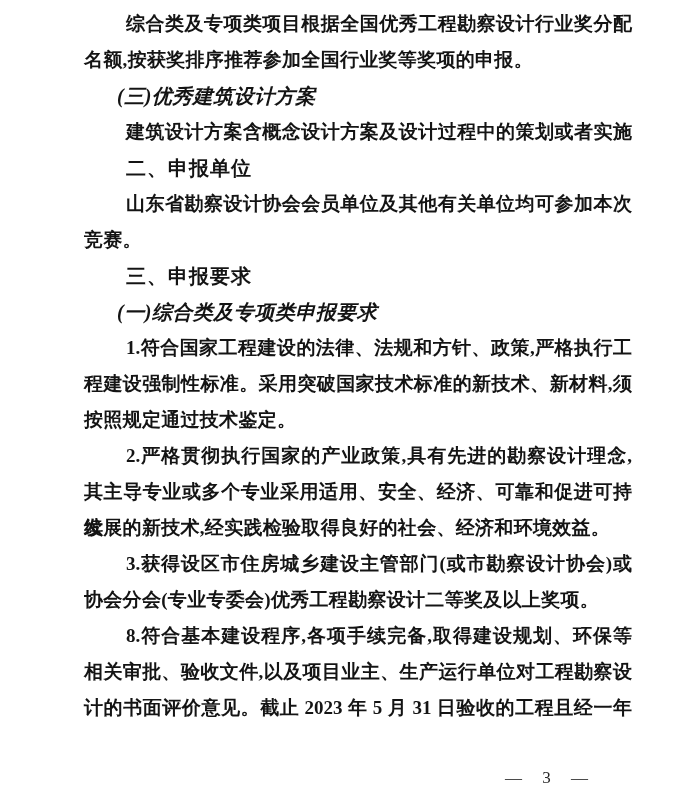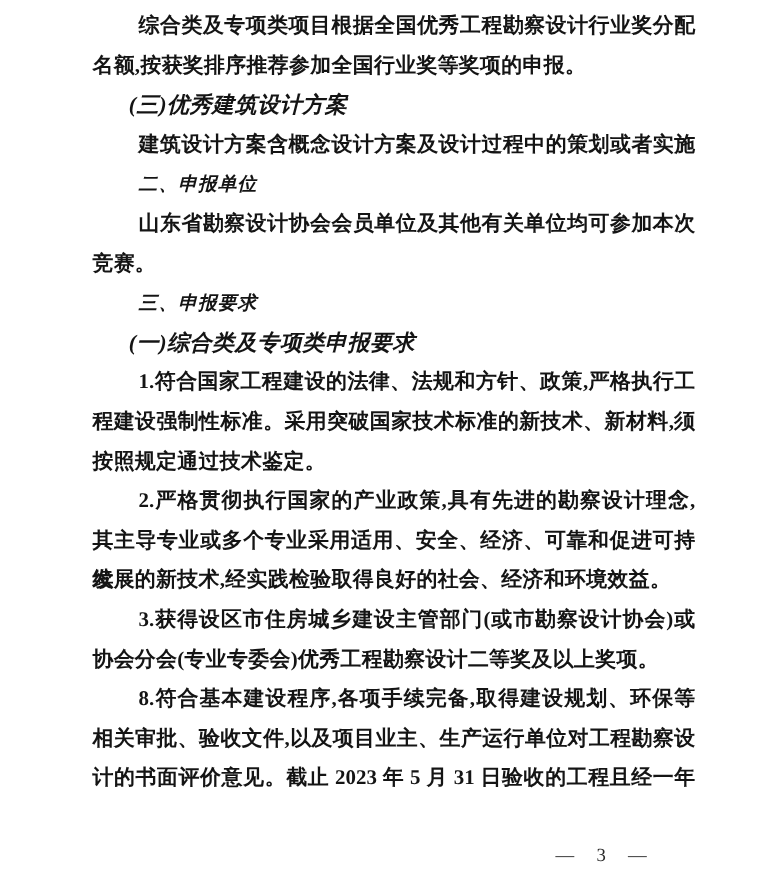--- a/index.html
+++ b/index.html
@@ -37,23 +37,22 @@
     text-align: justify;
     text-align-last: justify;
     text-justify: inter-character;
     letter-spacing: 0;
   }
   .line.indent { text-indent: 42px; }
   .line.indent-heading { text-indent: 33px; font-style: italic; }
   .line.hei-bold {
     font-family: "Liberation Sans", "DejaVu Sans", sans-serif;
     font-weight: bold;
-    font-size: 17px;
+    font-size: 20px;
     letter-spacing: 1px;
-    font-style: italic;
   }
   .line.kai-bold {
     font-family: "Liberation Serif", "DejaVu Serif", serif;
     font-weight: bold;
     font-size: 20px;
     letter-spacing: 0.5px;
   }
   .page-number {
     position: absolute;
     top: 764px;

